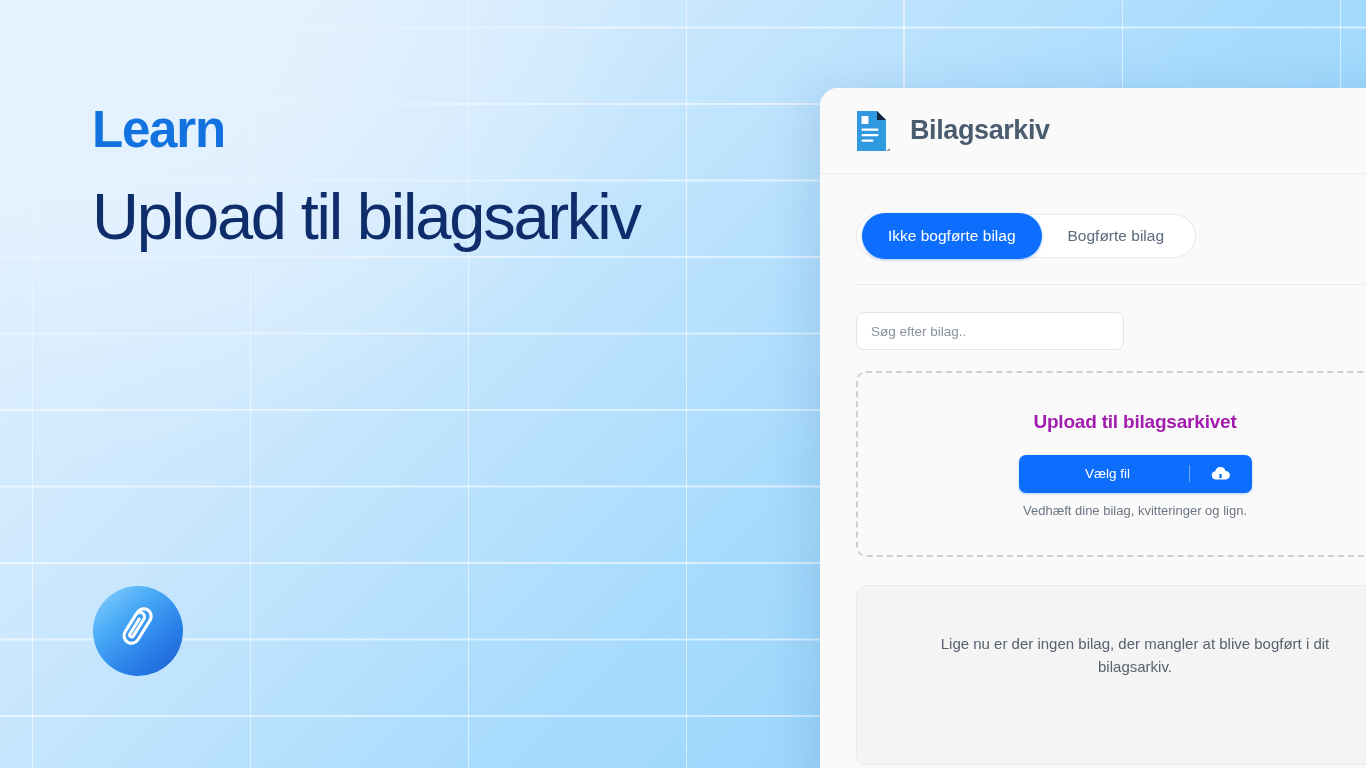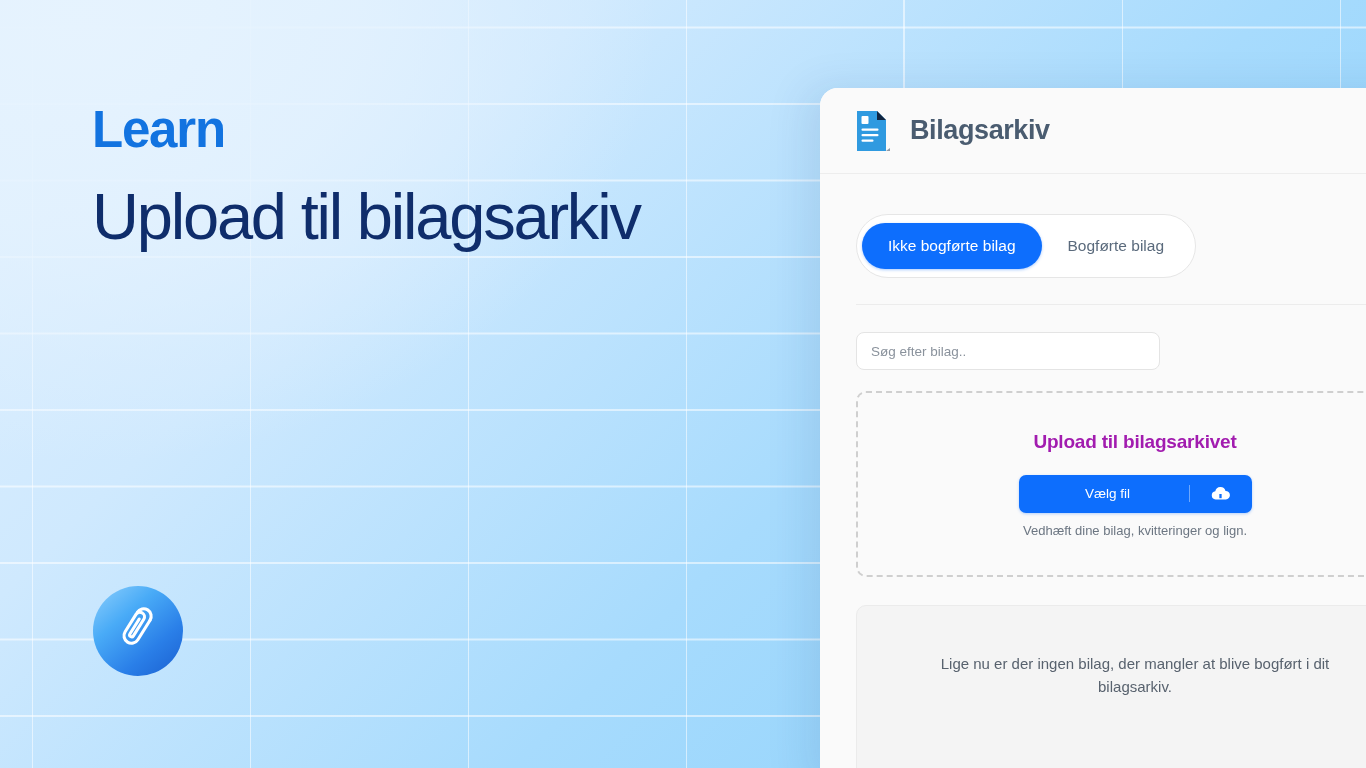--- a/index.html
+++ b/index.html
@@ -121,21 +121,21 @@
 
   
   .segmented {
     margin-top: 40px;
     display: inline-flex;
     align-items: center;
     background: #ffffff;
     border: 1px solid #e6e6e6;
     border-radius: 999px;
     padding: 5px;
-    height: 64px;
+    height: 44px;
   }
 
   .seg {
     height: 46px;
     padding: 0 26px;
     border-radius: 999px;
     display: flex;
     align-items: center;
     justify-content: center;
     font-size: 15.5px;
@@ -153,21 +153,21 @@
 
   .divider {
     margin-top: 26px;
     height: 1px;
     background: #ececec;
   }
 
   
   .search-field {
     margin-top: 27px;
-    width: 304px;
+    width: 268px;
     height: 38px;
     border: 1px solid #e4e4e4;
     border-radius: 8px;
     background: #ffffff;
     display: flex;
     align-items: center;
     padding: 0 14px;
   }
 
   .search-field .ph {

